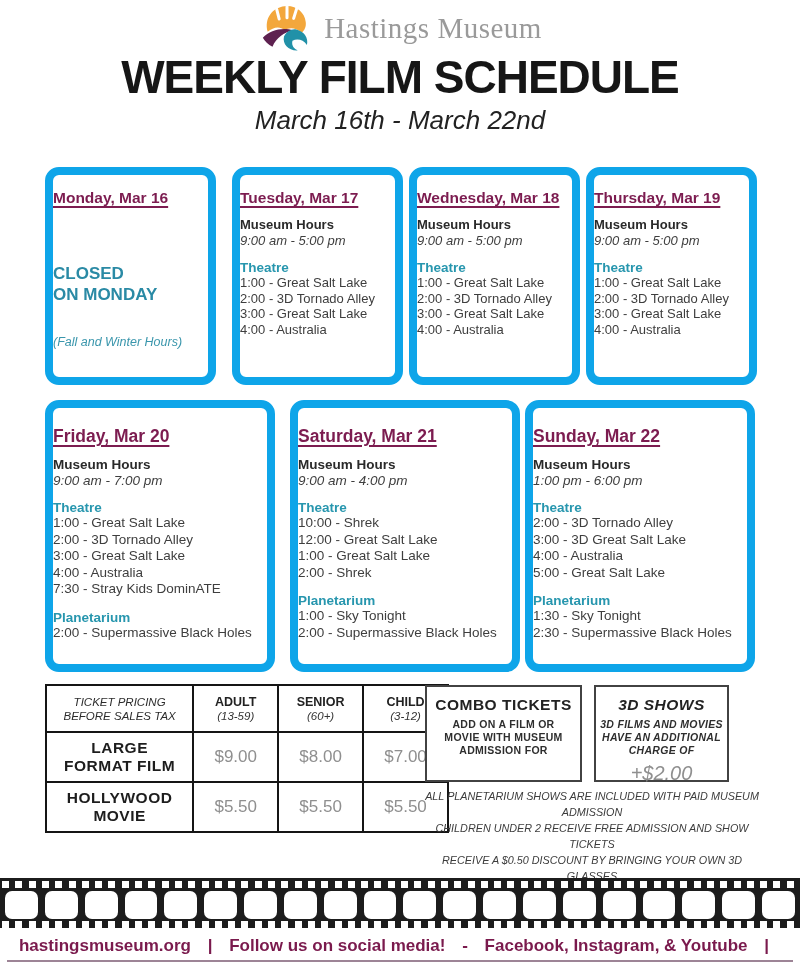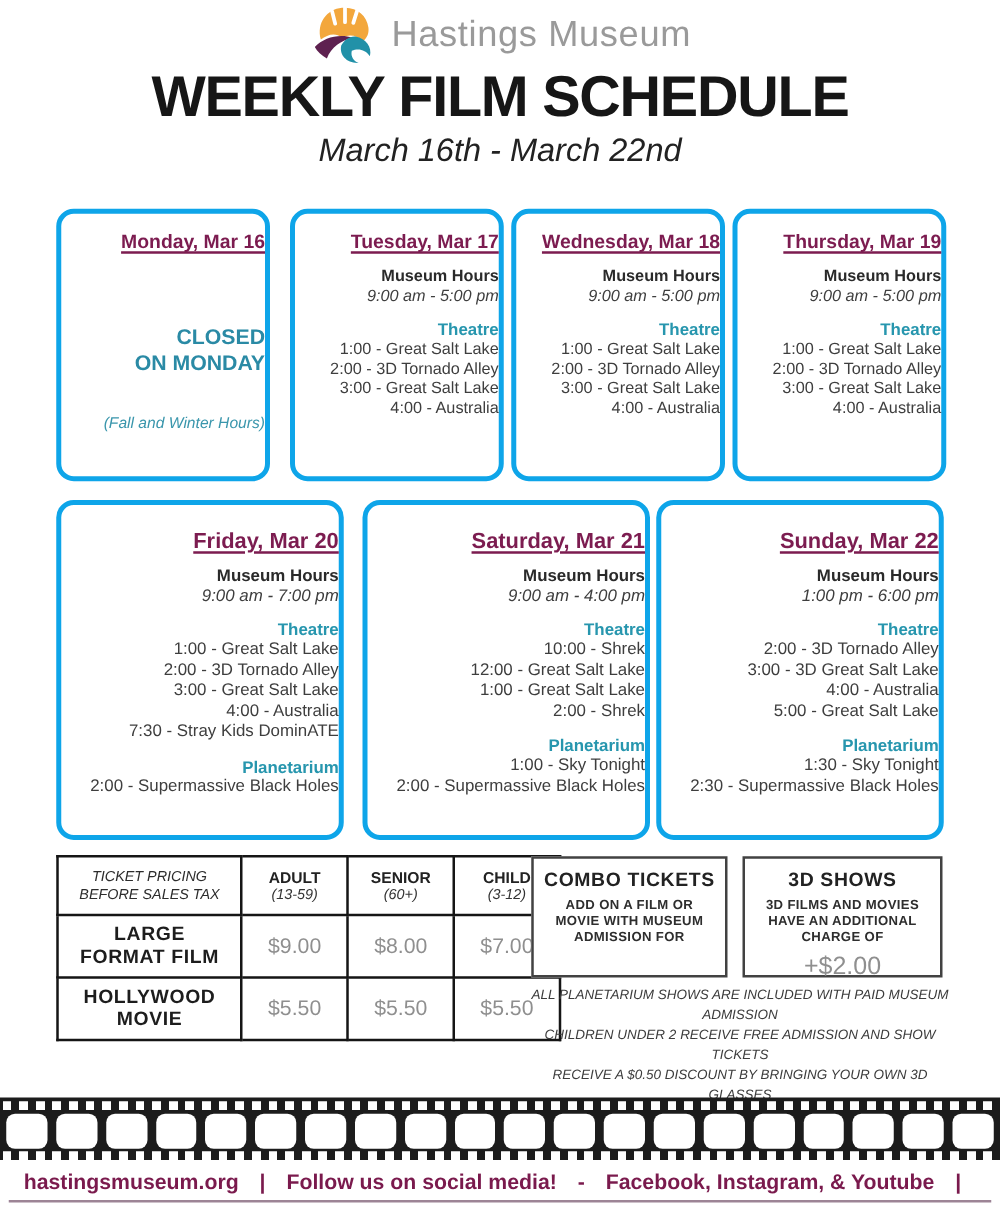--- a/index.html
+++ b/index.html
@@ -3,29 +3,29 @@
 <meta charset="utf-8">
 <style>
   * { margin: 0; padding: 0; box-sizing: border-box; }
   html, body { background: #ffffff; }
   body { font-family: "Liberation Sans", sans-serif; }
   .page { position: relative; width: 800px; height: 965px; background: #fff; overflow: hidden; }
 
   
   .brand { position: absolute; top: 2px; left: 0; width: 100%; display: flex; justify-content: center; align-items: center; gap: 8px; }
   .brand svg { width: 58px; height: 52px; }
-  .brand-name { font-size: 29px; color: #9a9a9a; font-weight: 500; letter-spacing: 0.5px; }
+  .brand-name { font-size: 29px; color: #9a9a9a; font-weight: 500; letter-spacing: 0.5px; font-family: Liberation Serif, serif; }
   .main-title { position: absolute; top: 50px; left: 0; width: 100%; text-align: center;
     font-size: 46px; font-weight: 900; color: #161616; letter-spacing: -1px; }
   .date-range { position: absolute; top: 105px; left: 0; width: 100%; text-align: center;
     font-size: 26px; font-style: italic; color: #222; font-weight: 500; }
 
   
-  .card { position: absolute; border: 4px solid #0ea5e9; border-radius: 14px; background: #fff;
-    text-align: right; padding-top: 14px; }
+  .card { position: absolute; border: 8px solid #0ea5e9; border-radius: 14px; background: #fff;
+    text-align: left; padding-top: 14px; }
   .row1 { top: 167px; height: 218px; width: 171px; }
   .row2 { top: 400px; height: 272px; width: 230px; padding-top: 18px; }
   .c-mon { left: 45px; } .c-tue { left: 232px; } .c-wed { left: 409px; } .c-thu { left: 586px; }
   .c-fri { left: 45px; } .c-sat { left: 290px; } .c-sun { left: 525px; }
 
   .day-title { color: #7c1c50; font-weight: bold; font-size: 15.5px;
     text-decoration: underline; text-decoration-thickness: 2px; text-underline-offset: 3px; }
   .row2 .day-title { font-size: 17.5px; }
   .hours-label { margin-top: 10px; font-weight: bold; color: #2a2a2a; font-size: 13px; }
   .hours { font-style: italic; color: #3e3e3e; font-size: 13px; margin-top: 1px; }
@@ -46,21 +46,21 @@
   td.colhead { width: 79px; }
   .cn { font-weight: bold; font-size: 12.5px; color: #222; text-align: center; }
   .ca { font-style: italic; font-size: 11.5px; color: #333; margin-top: 1px; }
   td.rowlabel { font-weight: bold; font-size: 15.5px; color: #1d1d1d; line-height: 18px; letter-spacing: 0.5px; }
   td.price { color: #8f8f8f; font-size: 17px; }
 
   
   .infobox { position: absolute; top: 685px; height: 97px; border: 2px solid #424242;
     background: #fff; text-align: center; padding-top: 9px; }
   .box-combo { left: 425px; width: 157px; }
-  .box-3d { left: 594px; width: 160px; }
+  .box-3d { left: 594px; width: 135px; font-style: italic; }
   .infobox .ib-title { font-weight: bold; font-size: 15.5px; color: #222; letter-spacing: 0.5px; }
   .infobox .ib-line { font-weight: bold; font-size: 10.5px; color: #2e2e2e; line-height: 13px; letter-spacing: 0.3px; }
   .infobox .ib-lines { margin-top: 4px; }
   .infobox .ib-price { margin-top: 5px; color: #8f8f8f; font-size: 20px; }
 
   
   .fineprint { position: absolute; left: 424px; top: 788px; width: 336px; text-align: center;
     font-style: italic; font-size: 10.8px; color: #3c3c3c; line-height: 16px; }
 
   

